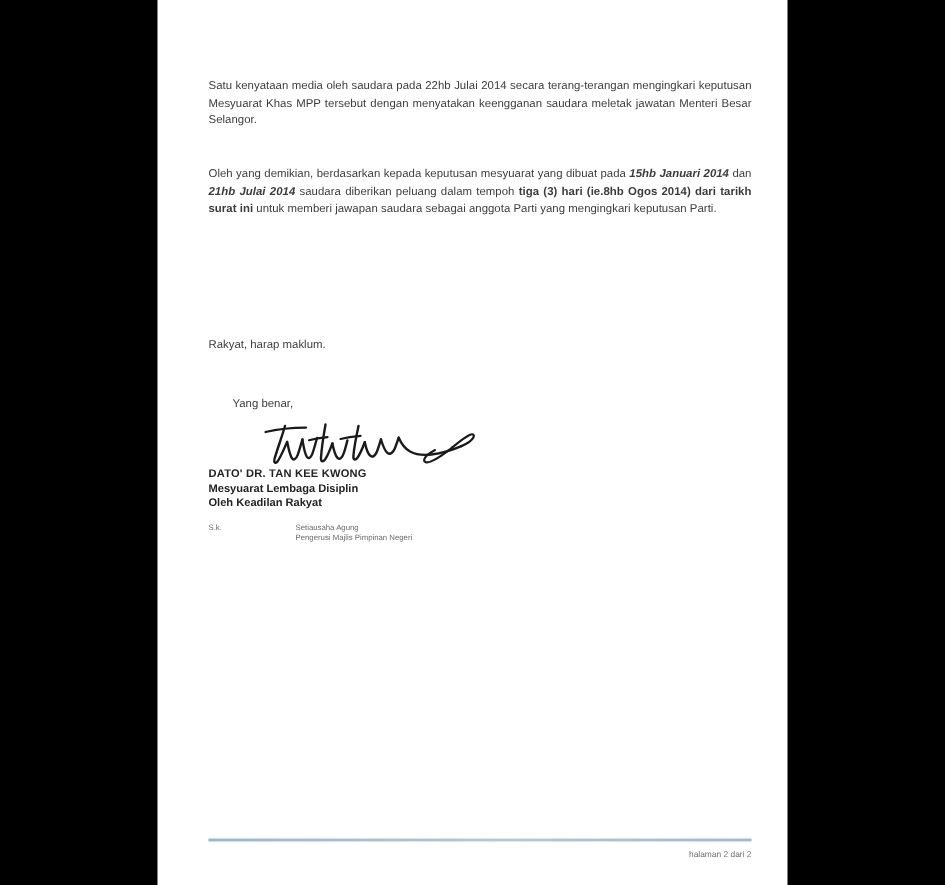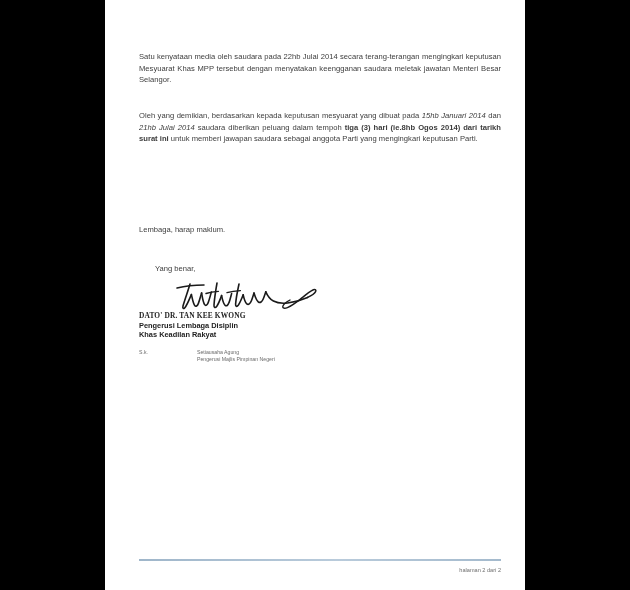--- a/index.html
+++ b/index.html
@@ -46,21 +46,21 @@
   .para {
     text-align: justify;
     color: #3c3c3c;
     font-size: 7.6px;
     line-height: 11.6px;
     letter-spacing: 0.02px;
     margin: 0;
   }
 
   .b   { font-weight: bold; }
-  .bi  { font-weight: normal; font-style: italic; }
+  .bi  { font-weight: bold; font-style: italic; }
 
   #p1 { position: absolute; left: 0; top: 51px;  width: 362px; }
   #p2 { position: absolute; left: 0; top: 110px; width: 362px; }
   #p3 { position: absolute; left: 0; top: 176px; width: 362px; }
 
   #closing-line {
     position: absolute;
     left: 0;
     top: 224px;
     color: #3c3c3c;
@@ -89,21 +89,21 @@
 
   #signer {
     position: absolute;
     left: 0;
     top: 311px;
     color: #232323;
     font-size: 7.4px;
     line-height: 9.6px;
     font-weight: bold;
   }
-  #signer .nm { letter-spacing: 0.15px; font-family: Liberation Serif, serif; }
+  #signer .nm { letter-spacing: 0.15px; }
 
   
   #cc {
     position: absolute;
     left: 0;
     top: 349px;
     color: #6a6a6a;
     font-size: 5.2px;
     line-height: 7.4px;
   }
@@ -146,21 +146,21 @@
   <div id="page">
     <div id="content">
 
       <p class="para" id="p1">
         <span>Satu kenyataan media oleh saudara pada 22hb Julai 2014 secara terang-terangan mengingkari keputusan Mesyuarat Khas MPP tersebut dengan menyatakan keengganan saudara meletak jawatan Menteri Besar Selangor.</span>
       </p>
 
       <p class="para" id="p2"><span>Oleh yang demikian, berdasarkan kepada keputusan mesyuarat yang dibuat pada </span><span class="bi">15hb Januari 2014</span><span> dan </span><span class="bi">21hb Julai 2014</span><span> saudara diberikan peluang dalam tempoh </span><span class="b">tiga (3) hari (ie.8hb Ogos 2014) dari tarikh surat ini</span><span> untuk memberi jawapan saudara sebagai anggota Parti yang mengingkari keputusan Parti.</span></p>
 
 
-      <div id="closing-line">Lembaga, harap maklum.</div>
+      <div id="closing-line">Rakyat, harap maklum.</div>
 
       <div id="valediction">Yang benar,</div>
 
       <div id="signature">
         <svg viewBox="0 0 150 36" xmlns="http://www.w3.org/2000/svg">
           <g fill="none" stroke="#1a1a1a" stroke-linecap="round" stroke-linejoin="round">
             <path d="M4 9 C12 7, 22 6, 31 6" stroke-width="1.5"></path>
             <path d="M17 5 C15 12, 12 20, 10 27 C9.4 29.4, 10.6 30.4, 12 28.6 C14.4 25.4, 16.4 20, 18.4 15.6" stroke-width="1.6"></path>
             <path d="M18.4 15.6 C19.4 19.6, 20 24, 21.6 26.4 C22.8 28.2, 24.4 27, 25.4 24.4 C26.6 21.2, 27.6 17.2, 28.6 14" stroke-width="1.6"></path>
             <path d="M28.6 14 C29.4 18.6, 30 23.4, 31.6 25.6 C32.8 27.2, 34.2 26.2, 35.2 23.6 C36.4 20.4, 37.4 16.2, 38.4 13" stroke-width="1.6"></path>
@@ -173,22 +173,22 @@
             <path d="M81 14 C82.2 18, 83.4 21.6, 85.4 23 C87.2 24.2, 89 22.8, 90.2 20 C91.2 17.6, 92 15, 92.8 12.8" stroke-width="1.6"></path>
             <path d="M92.8 12.8 C94.6 16.8, 97 20.2, 100.4 22 C104.4 24.2, 109.4 24.6, 114.6 24 C121.4 23.2, 128.6 21, 134.6 18.4" stroke-width="1.6"></path>
             <path d="M134.6 18.4 C138.6 16.6, 141.6 14.6, 142.6 12.6 C143.4 11, 142.4 10, 140.4 10.8 C137.6 12, 133.4 15.2, 128.4 19.4" stroke-width="1.5"></path>
             <path d="M128.4 19.4 C123.4 23.4, 118.4 27, 114.4 28.6 C111.4 29.8, 109.4 29.2, 109.8 27.4 C110.2 25.6, 113 23.2, 117 21" stroke-width="1.4"></path>
           </g>
         </svg>
       </div>
 
       <div id="signer">
         <div class="nm">DATO' DR. TAN KEE KWONG</div>
-        <div>Pengerusi Lembaga Disiplin</div>
-        <div>Khas Keadilan Rakyat</div>
+        <div>Mesyuarat Lembaga Disiplin</div>
+        <div>Oleh Keadilan Rakyat</div>
       </div>
 
       <div id="cc">
         <div class="cc-label">S.k.</div>
         <div class="cc-list">
           <div>Setiausaha Agung</div>
           <div>Pengerusi Majlis Pimpinan Negeri</div>
         </div>
       </div>
 

